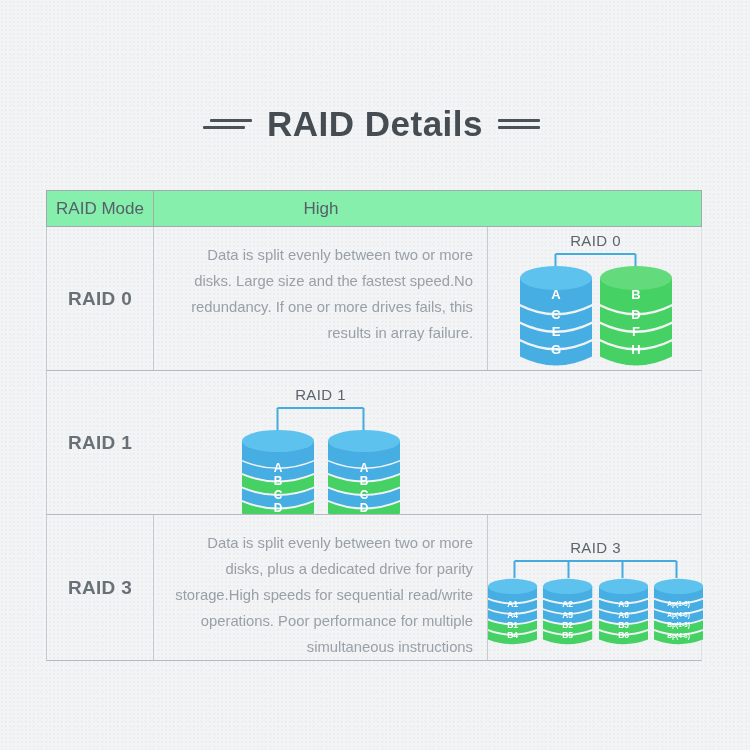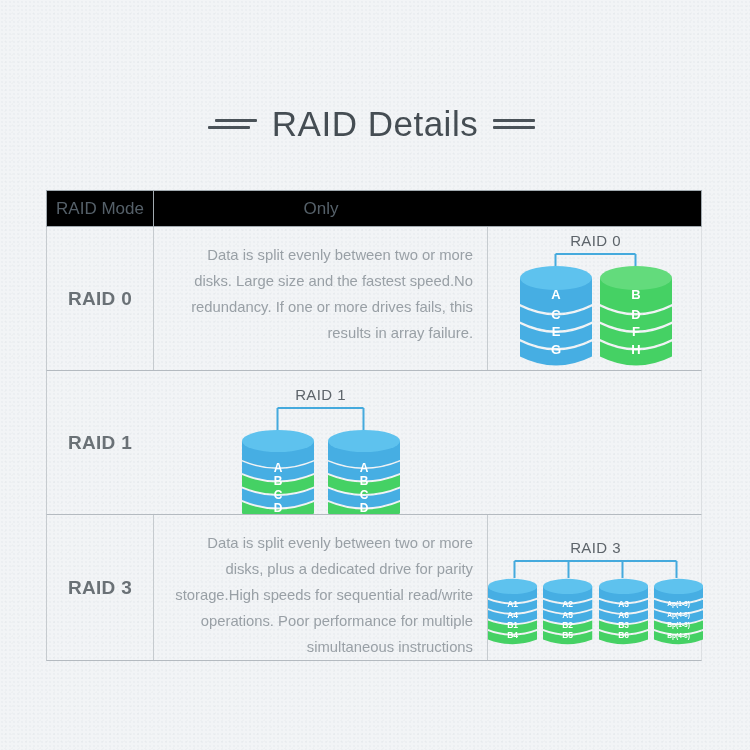--- a/index.html
+++ b/index.html
@@ -12,21 +12,21 @@
       radial-gradient(rgba(150,165,180,.07) 1px, transparent 1px),
       radial-gradient(rgba(150,165,180,.05) 1px, transparent 1px);
     background-size:4px 4px,7px 7px;
     background-position:0 0,2px 3px;
   }
   .title-row{
     display:flex;align-items:center;justify-content:center;
     padding-top:104px;gap:15px;
   }
   .title-row h1{
-    margin:0;font-size:35px;font-weight:normal;color:#454d53;letter-spacing:.5px;
+    margin:0;font-size:35px;font-weight:bold;color:#454d53;letter-spacing:.5px;
   }
   .decor i{display:block;width:42px;height:3px;background:#4a5258;margin:4px 0;border-radius:1px;}
   .decor.left i:first-child{margin-left:7px;}
   .decor.right i:first-child{margin-right:7px;}
 
   .table{position:absolute;left:46px;top:190px;width:656px;}
   .thead{
     display:grid;grid-template-columns:106px 335px 215px;height:37px;
     border:1px solid #a2aab0;box-sizing:border-box;
   }
@@ -75,23 +75,23 @@
       <i></i>
     </span>
   <h1>RAID Details</h1>
   <span class="decor right">
       <i></i>
       <i></i>
     </span>
 </div>
 
 <div class="table">
-  <div class="thead" id="thead" style="background: #000000;">
+  <div class="thead" id="thead" style="background: #86efac;">
     <div class="th">RAID Mode</div>
-    <div class="th">Only</div>
+    <div class="th">High</div>
   </div>
   <div class="tbody" id="tbody">
   <div class="row">
     <div class="mode-cell">RAID 0</div>
     <div class="desc-cell">Data is split evenly between two or more disks. Large size and the fastest speed.No redundancy. If one or more drives fails, this results in array failure.</div>
     <div class="chart-cell">
       <div class="chart-title">RAID 0</div>
       <div class="bracket">
             <svg width="213" height="14" viewBox="0 0 213 14">
               <path d="M 66.5 1 H 146.5 M 66.5 1 V 14 M 146.5 1 V 14" stroke="#45aadd" stroke-width="2" fill="none"></path>

